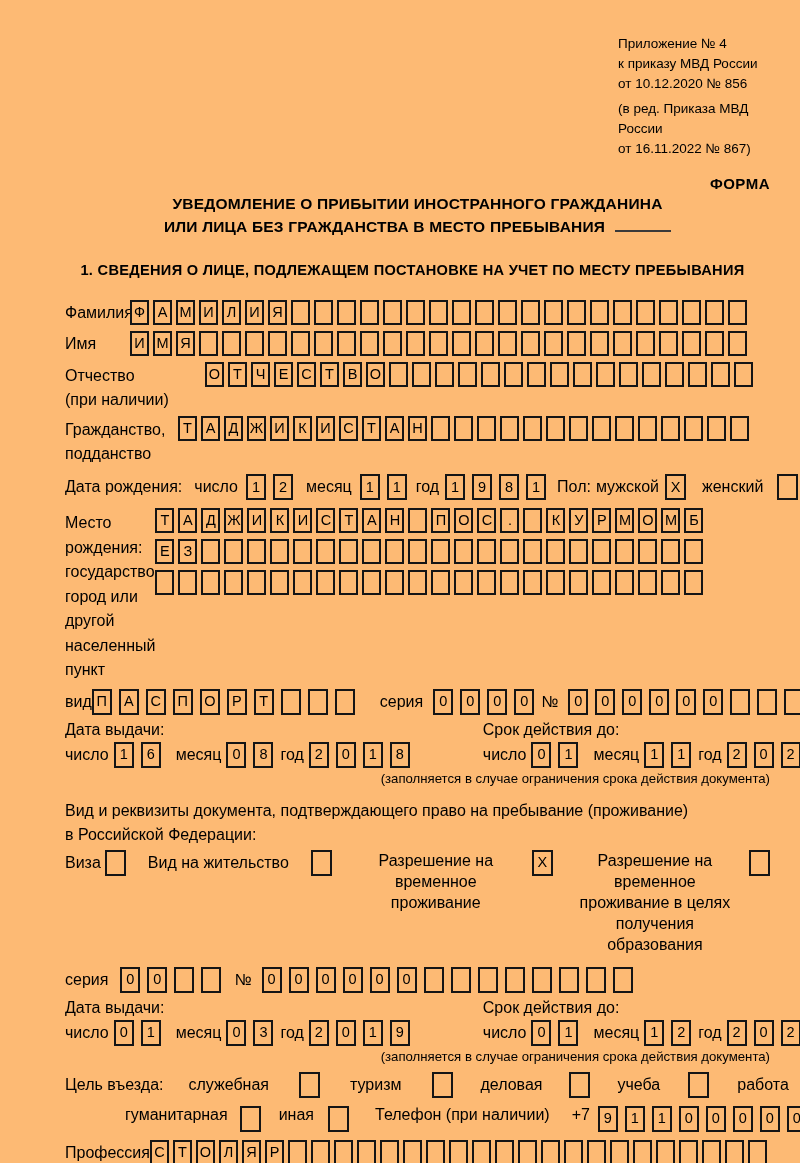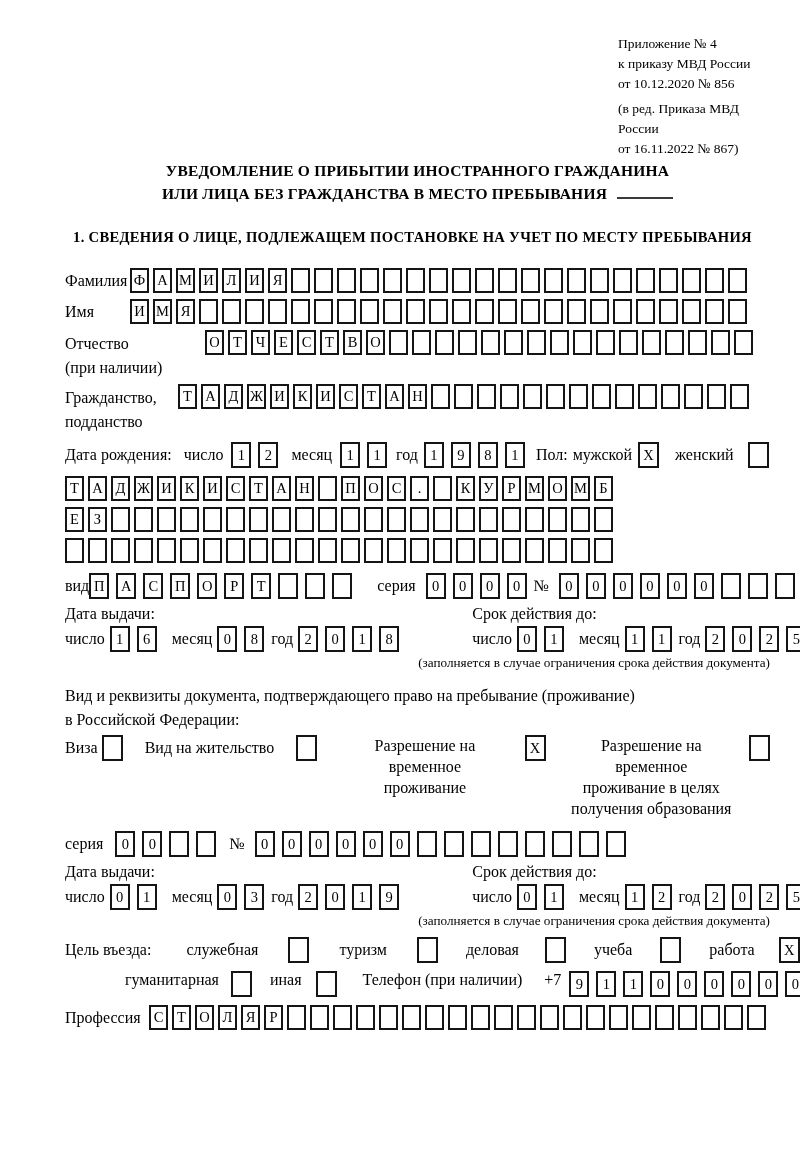--- a/index.html
+++ b/index.html
@@ -1,19 +1,19 @@
 <!DOCTYPE html>
 <html><head>
 <meta charset="utf-8">
 <style>
   * { box-sizing: border-box; }
   html,body { margin:0; padding:0; background:#888; }
   .page {
-    width:800px; height:1163px; margin:0 auto; background:#ffffff;
-    font-family:Liberation Serif, serif; color:#000;
+    width:800px; height:1163px; margin:0 auto; background:#fdba74;
+    font-family:Liberation Sans, sans-serif; color:#000;
     padding:34px 30px 16px 65px; overflow:hidden; position:relative;
   }
   .ref { margin-left:553px; line-height:20px; font-size:13.5px; }
   .ref-amend { margin-top:5px; }
   .form-label { text-align:right; font-weight:bold; font-size:15px; margin-top:16px; letter-spacing:0.5px; }
   .title { text-align:center; font-weight:bold; font-size:15.5px; line-height:23px; letter-spacing:0.2px; }
   .underline { display:inline-block; width:56px; border-bottom:2.5px solid #3a3a3a; height:14px; margin-left:10px; }
   .sec-heading { font-weight:bold; font-size:14.6px; margin-top:24px; text-align:center; letter-spacing:0.3px; white-space:nowrap; margin-left:-10px; }
 
   .row { display:flex; align-items:flex-start; }
@@ -44,20 +44,21 @@
 <div class="page">
 
   <div class="ref">
     <div>Приложение № 4</div>
     <div>к приказу МВД России</div>
     <div>от 10.12.2020 № 856</div>
     <div class="ref-amend">(в ред. Приказа МВД России</div>
     <div>от 16.11.2022 № 867)</div>
   </div>
 
+  <div class="form-label">ФОРМА</div>
 
   <div class="title">
     <div>УВЕДОМЛЕНИЕ О ПРИБЫТИИ ИНОСТРАННОГО ГРАЖДАНИНА</div>
     <div><span>ИЛИ ЛИЦА БЕЗ ГРАЖДАНСТВА В МЕСТО ПРЕБЫВАНИЯ</span><span class="underline"></span></div>
   </div>
 
   <div class="sec-heading">1. СВЕДЕНИЯ О ЛИЦЕ, ПОДЛЕЖАЩЕМ ПОСТАНОВКЕ НА УЧЕТ ПО МЕСТУ ПРЕБЫВАНИЯ</div>
 
   <div class="row mt22">
     <span class="lbl" style="width:65px;padding-top:4px;">Фамилия</span>
@@ -216,20 +217,26 @@
     <span class="cells cb">
         <span class="cell">X</span>
       </span>
     <span class="lbl" style="margin-left:16px;margin-right:14px;">женский</span>
     <span class="cells cb">
         <span class="cell"></span>
       </span>
   </div>
 
   <div class="row mt8">
+    <span class="lbl-col" style="width:140px;padding-top:3px;line-height:24.5px;">
+      <div>Место рождения:</div>
+      <div>государство</div>
+      <div>город или другой</div>
+      <div>населенный пункт</div>
+    </span>
     <span>
       <div class="cells">
           <span class="cell">Т</span>
           <span class="cell">А</span>
           <span class="cell">Д</span>
           <span class="cell">Ж</span>
           <span class="cell">И</span>
           <span class="cell">К</span>
           <span class="cell">И</span>
           <span class="cell">С</span>
@@ -496,21 +503,21 @@
             <span class="cell">2</span>
             <span class="cell">5</span>
           </span>
       </div>
     </div>
   </div>
   <div class="note">(заполняется в случае ограничения срока действия документа)</div>
 
   <div class="row mt8" style="align-items:center;gap:20px;">
     <span class="lbl">Цель въезда:</span>
-    <span class="lbl" style="margin-left:15px;margin-right:10px;">служебная</span>
+    <span class="lbl" style="margin-left:5px;margin-right:10px;">служебная</span>
     <span class="cells cb">
         <span class="cell"></span>
       </span>
     <span class="lbl" style="margin-left:10px;margin-right:10px;">туризм</span>
     <span class="cells cb">
         <span class="cell"></span>
       </span>
     <span class="lbl" style="margin-left:8px;margin-right:6px;">деловая</span>
     <span class="cells cb">
         <span class="cell"></span>

